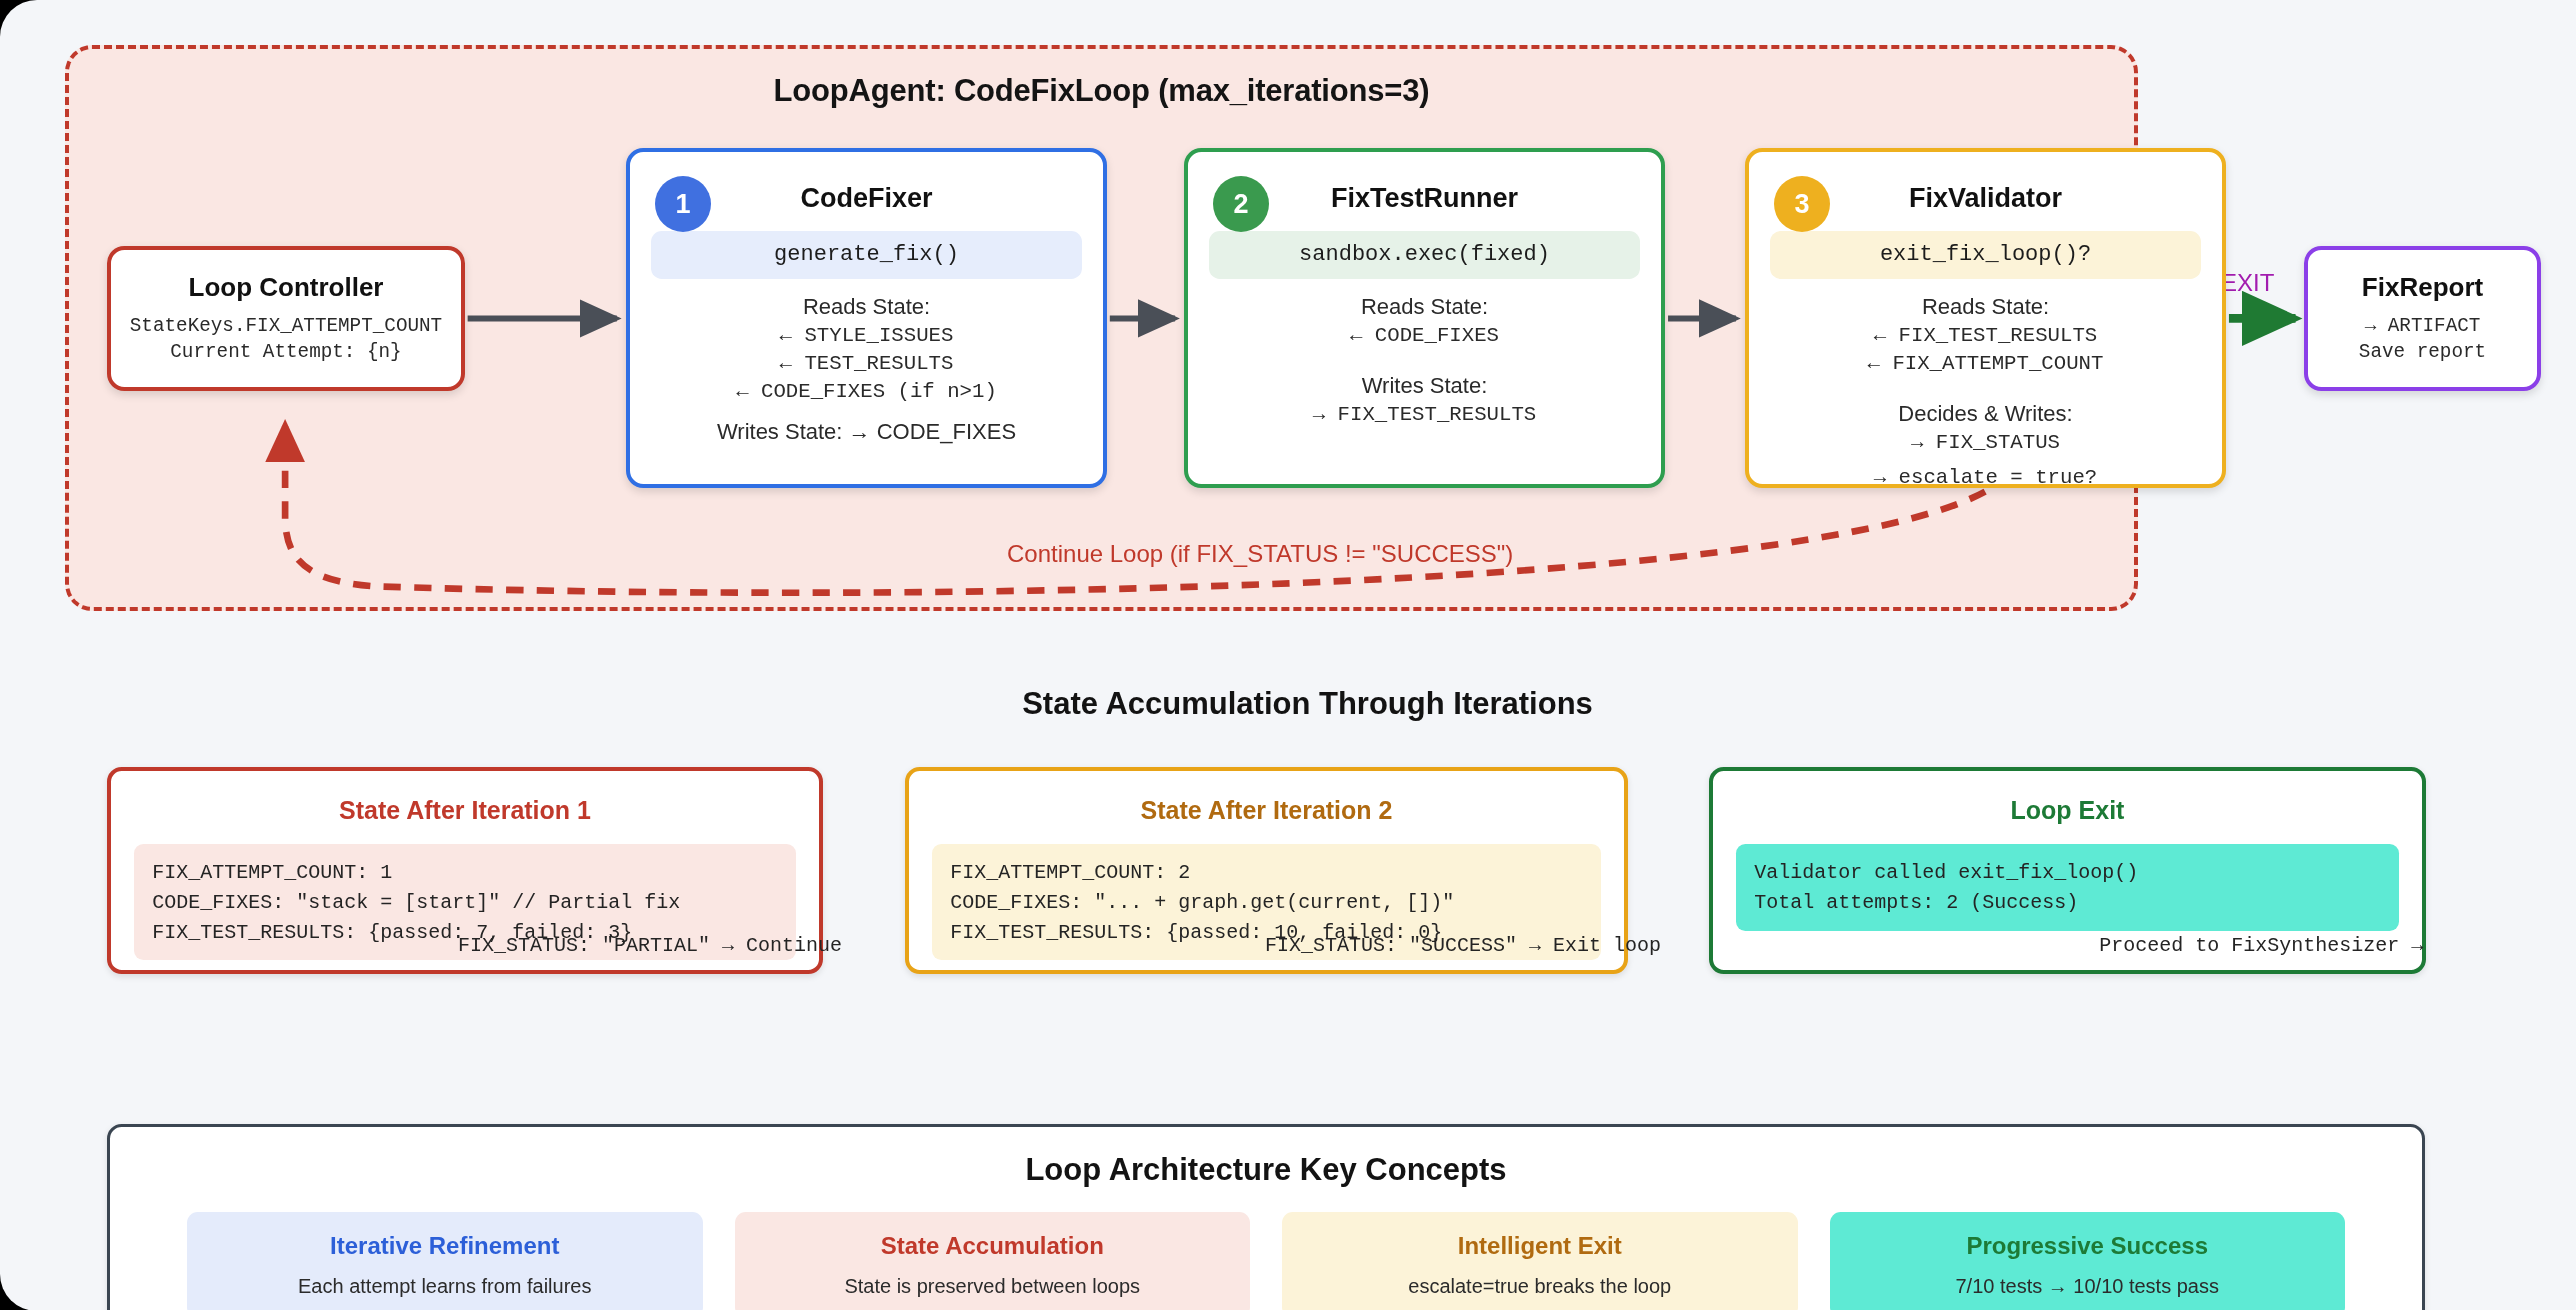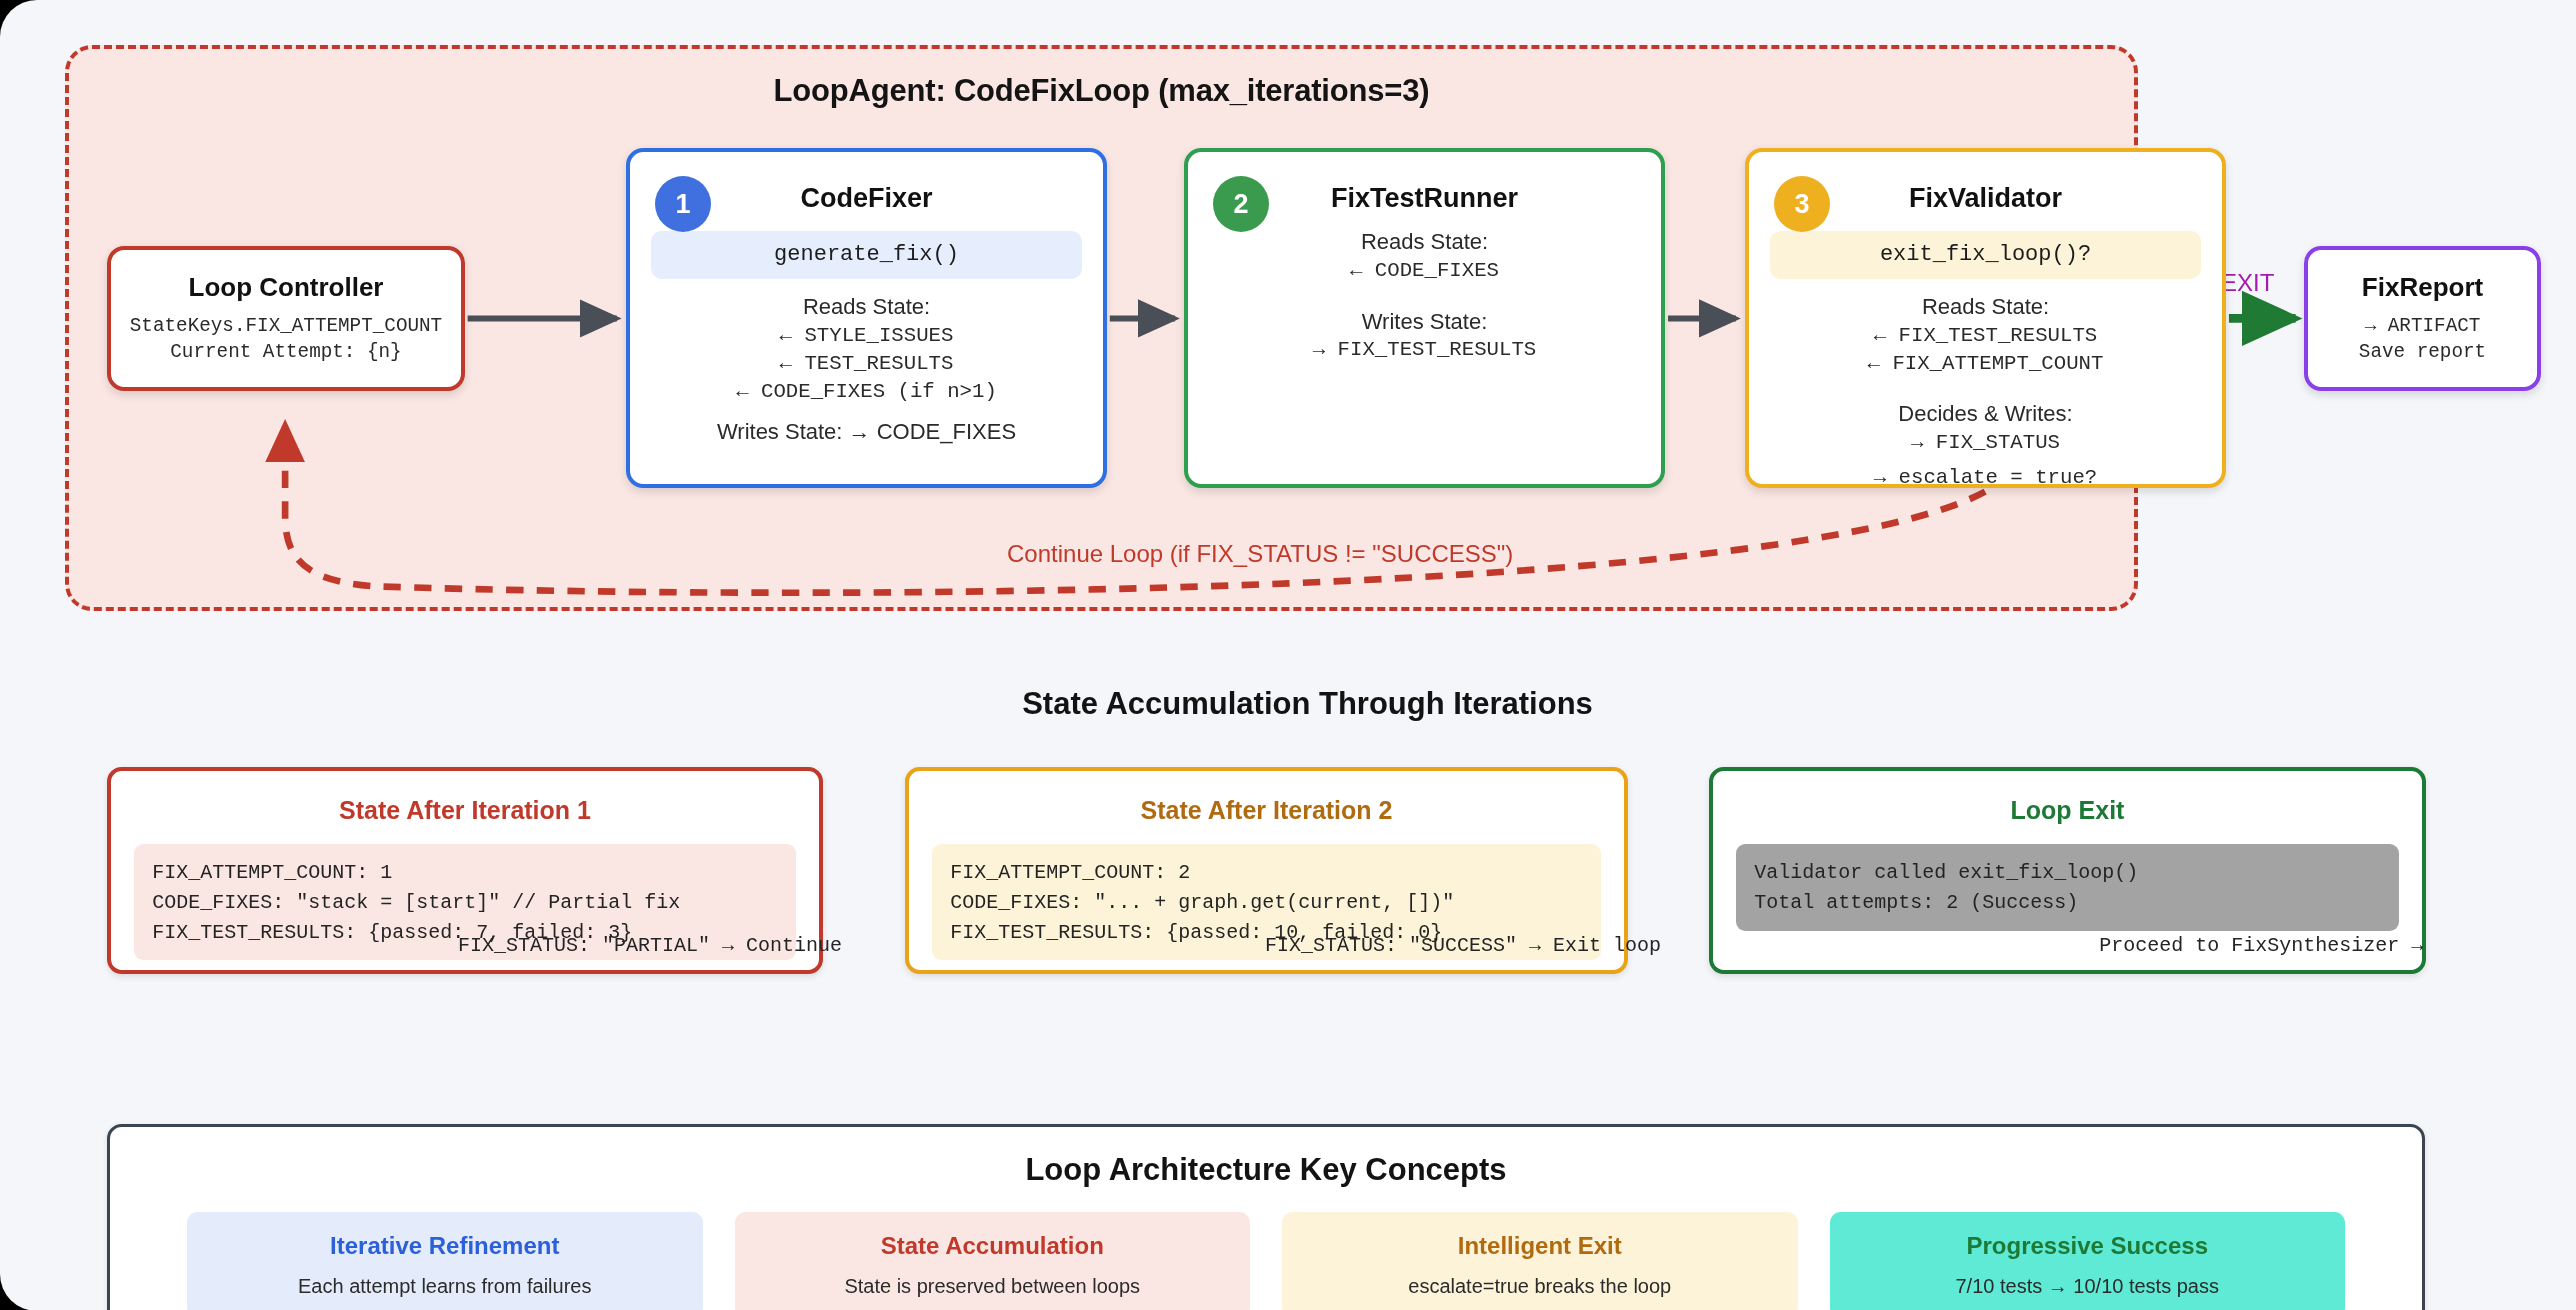--- a/index.html
+++ b/index.html
@@ -215,21 +215,21 @@
   #state-card-1 .sc-body  { background: #fae7e3; }
   #state-card-1 .sc-foot  { right: -23px; }
 
   #state-card-2 { left: 905px; width: 723px; border: 4px solid #e8a317; }
   #state-card-2 .sc-title { color: #b06a10; }
   #state-card-2 .sc-body  { background: #fcf3d8; }
   #state-card-2 .sc-foot  { right: -37px; }
 
   #state-card-3 { left: 1709px; width: 717px; border: 4px solid #1d7a36; }
   #state-card-3 .sc-title { color: #1d7a36; }
-  #state-card-3 .sc-body  { background: #a3a3a3; }
+  #state-card-3 .sc-body  { background: #5eead4; }
   #state-card-3 .sc-foot  { right: -1.3px; }
 
   
   #key-concepts {
     position: absolute;
     left: 107px; top: 1085px;
     width: 2318px; height: 284px;
     background: #ffffff;
     border: 3.3px solid #3a4551;
     border-radius: 14.7px;
@@ -313,20 +313,21 @@
       <div class="code-line">← STYLE_ISSUES</div>
       <div class="code-line">← TEST_RESULTS</div>
       <div class="code-line">← CODE_FIXES (if n&gt;1)</div>
       <div class="lbl" style="margin-top:12px;">Writes State: → CODE_FIXES</div>
     </div>
   </div>
 
   <div class="node agent" id="agent-testrunner">
     <div class="badge">2</div>
     <div class="node-title">FixTestRunner</div>
+    <div class="codepill">sandbox.exec(fixed)</div>
     <div class="lines">
       <div class="lbl">Reads State:</div>
       <div class="code-line">← CODE_FIXES</div>
       <div class="gap"></div>
       <div class="lbl">Writes State:</div>
       <div class="code-line">→ FIX_TEST_RESULTS</div>
     </div>
   </div>
 
   <div class="node agent" id="agent-validator">

